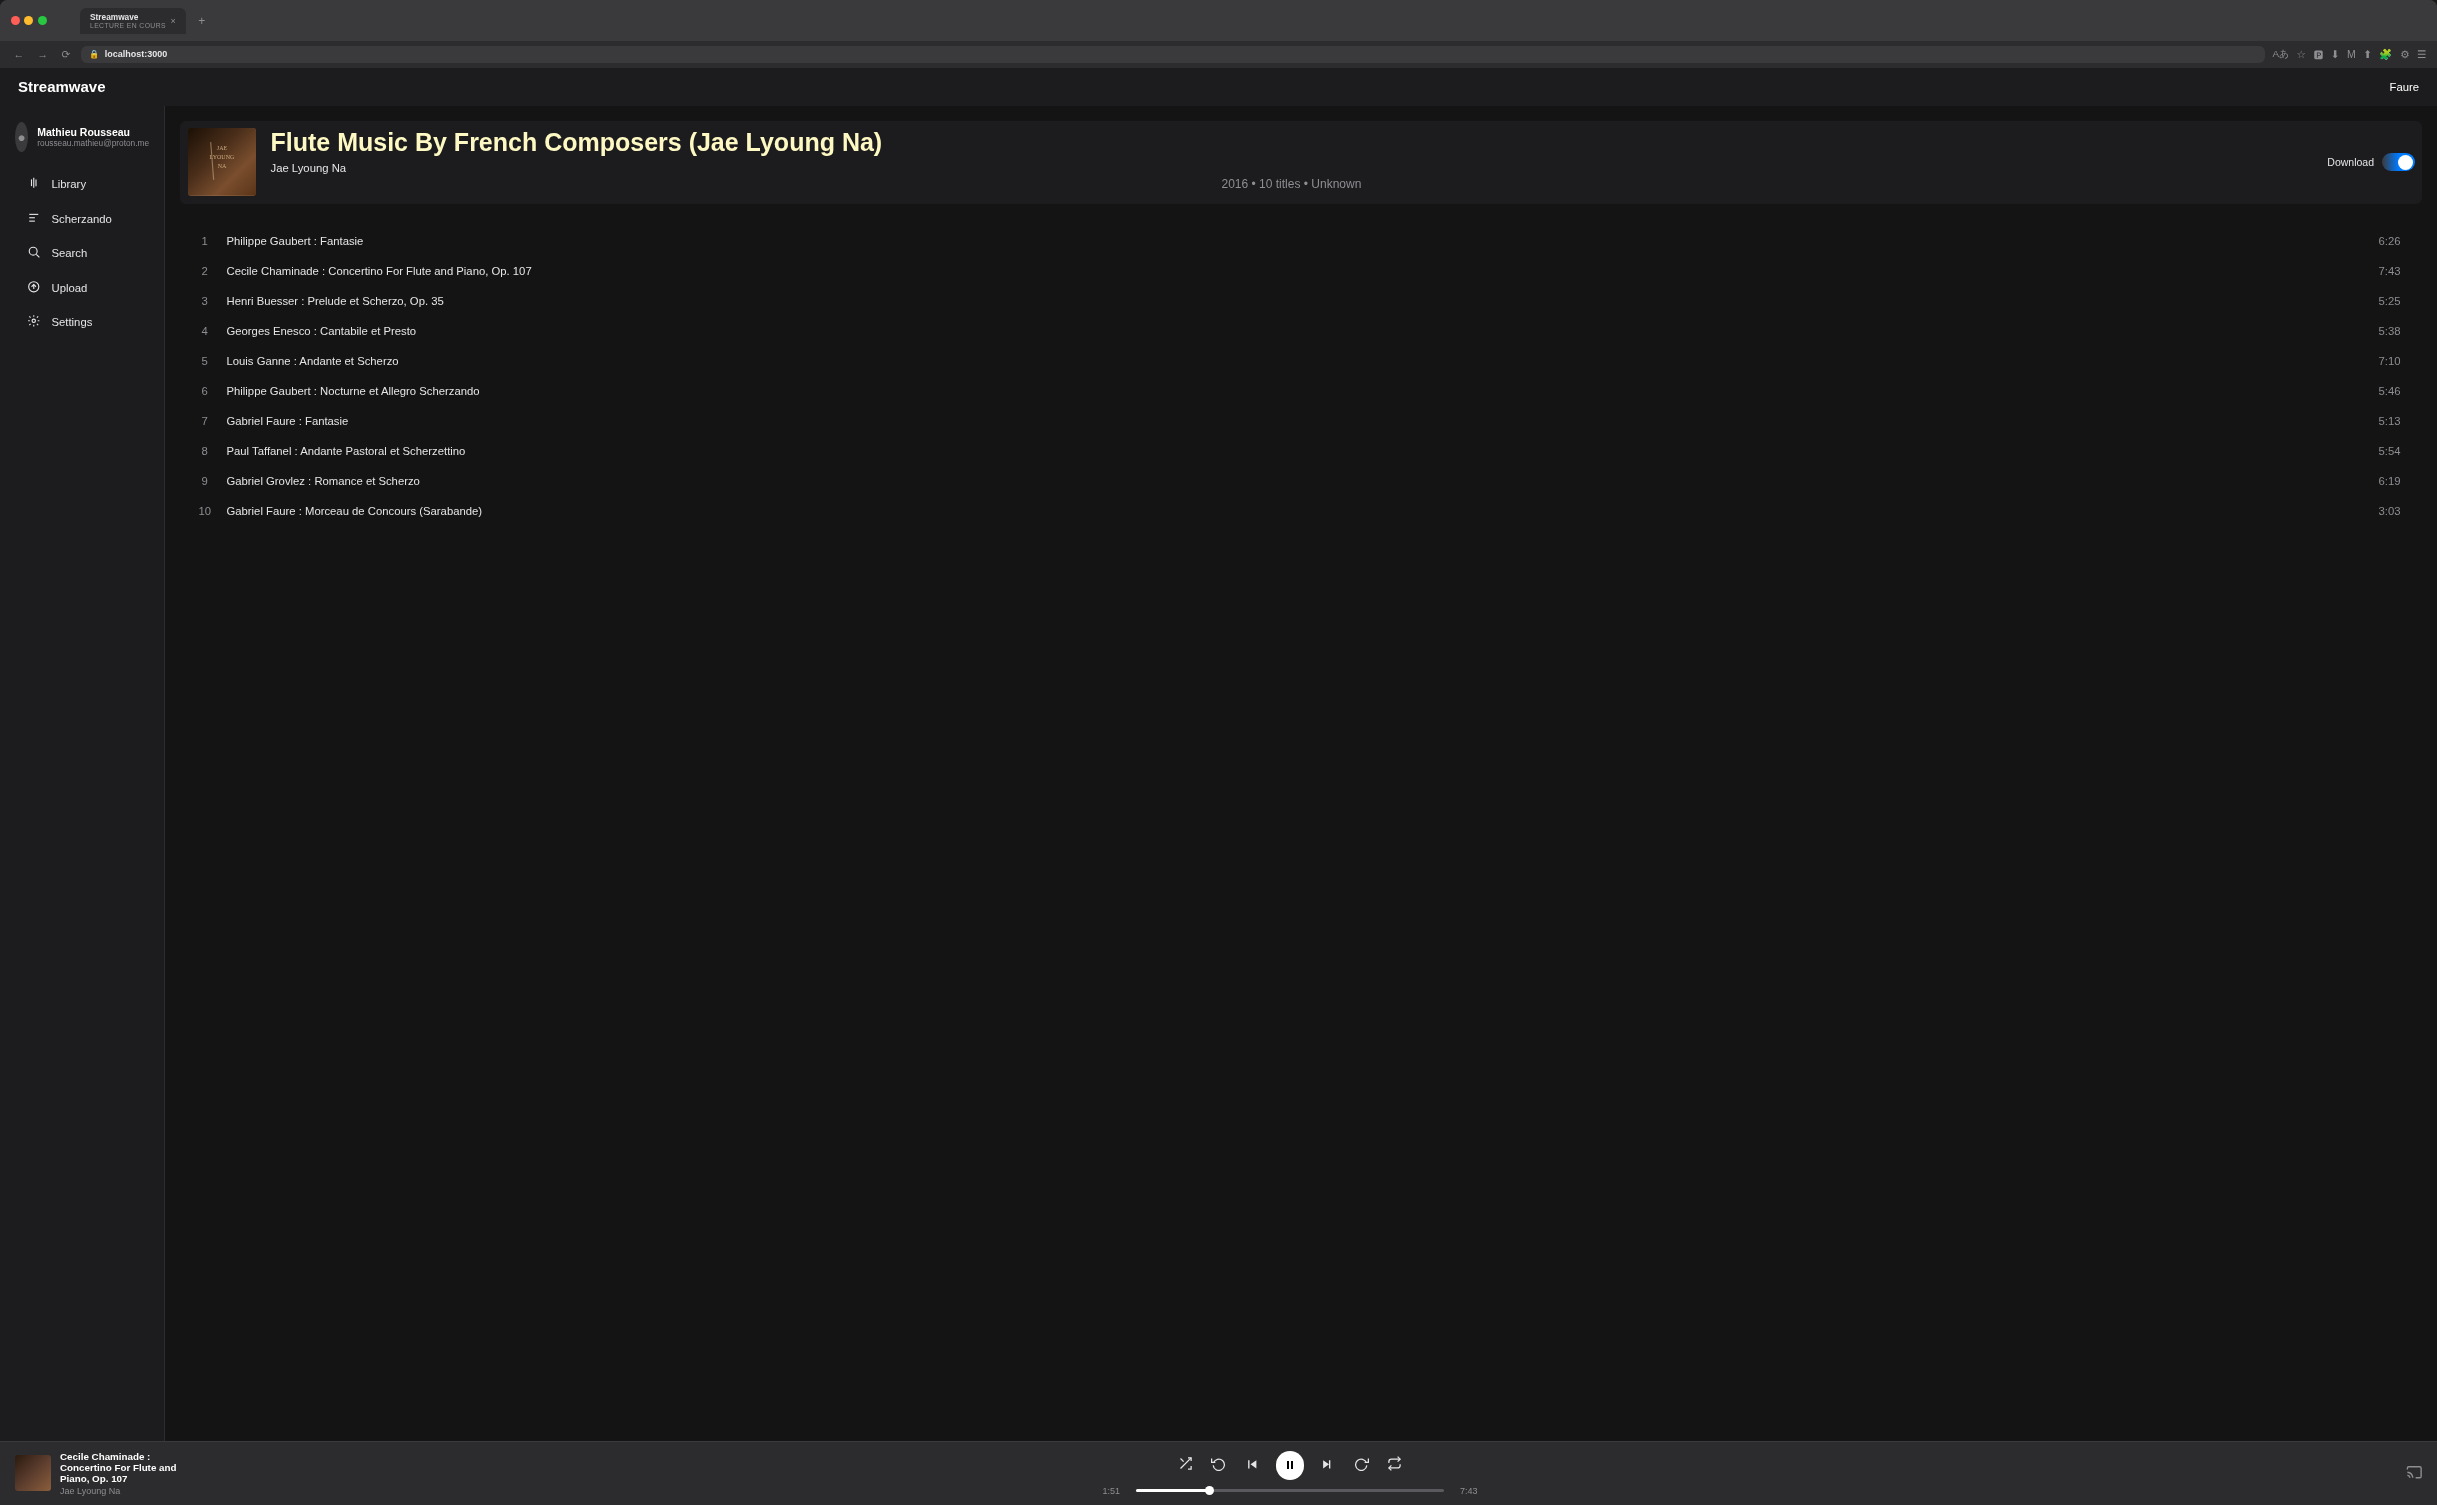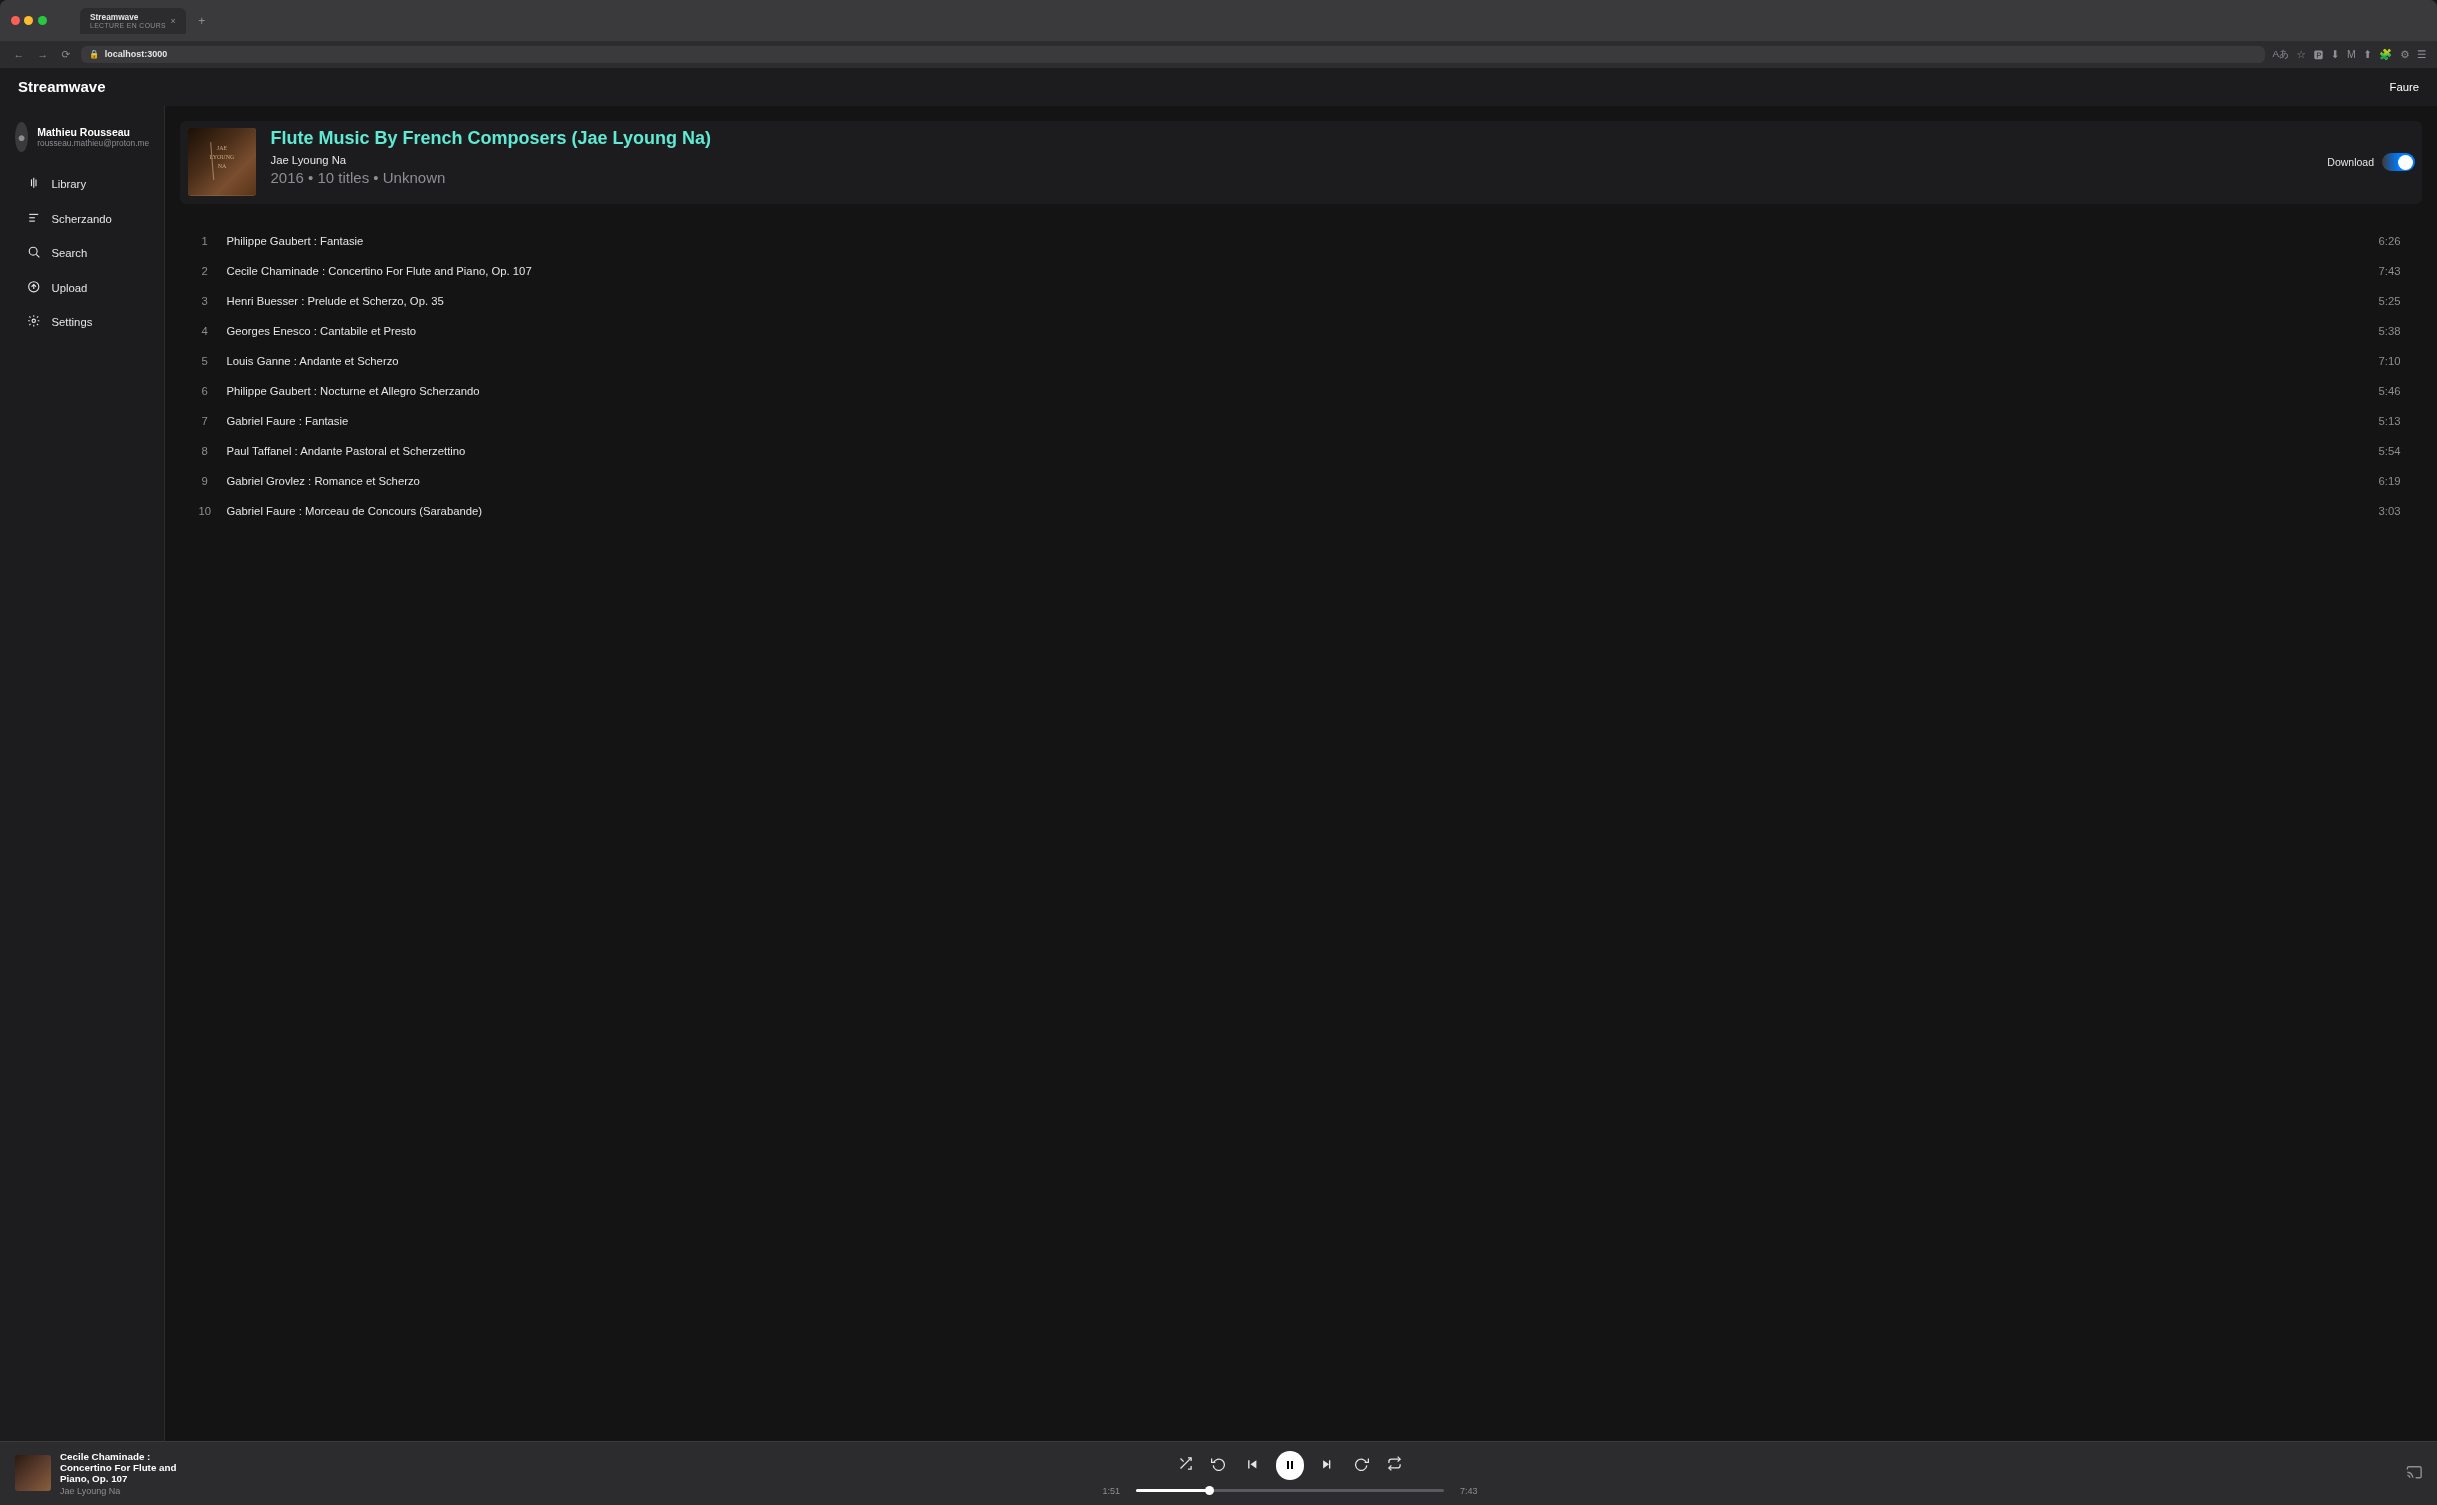--- a/index.html
+++ b/index.html
@@ -208,33 +208,34 @@
     }
     .album-cover-placeholder {
       font-size: 8.3px;
       color: #c9a87c;
       text-align: center;
       line-height: 1.3;
       padding: 4.5px;
     }
     .album-info { flex: 1; }
     .album-title {
-      font-size: 18px;
+      font-size: 25px;
       font-weight: 700;
-      color: #5eead4;
+      color: #fef9c3;
       margin-bottom: 4.5px;
     }
     .album-artist {
       font-size: 11.3px;
       color: #e5e5e7;
       margin-bottom: 3px;
     }
     .album-meta {
-      font-size: 15px;
-      color: #8e8e93;
+      font-size: 12px;
+      color: #8e8e93;
+      text-align: center;
     }
     .download-area {
       display: flex;
       align-items: center;
       gap: 7.5px;
       align-self: center;
     }
     .download-label {
       font-size: 10.5px;
       color: #e5e5e7;

